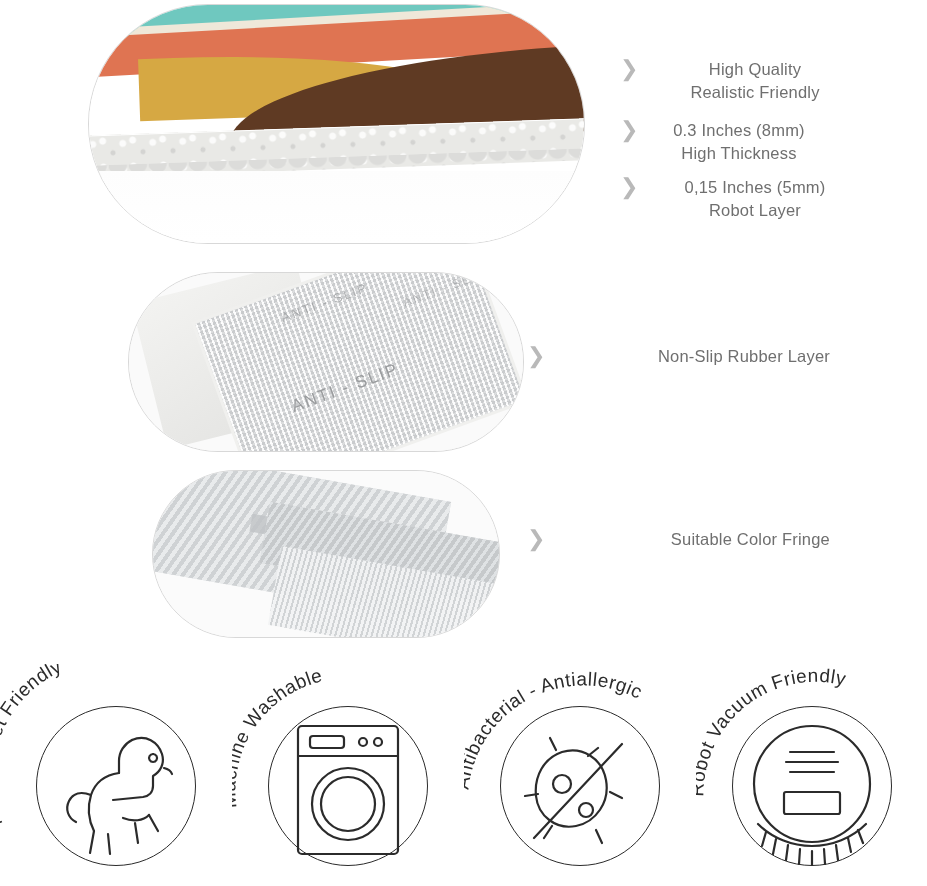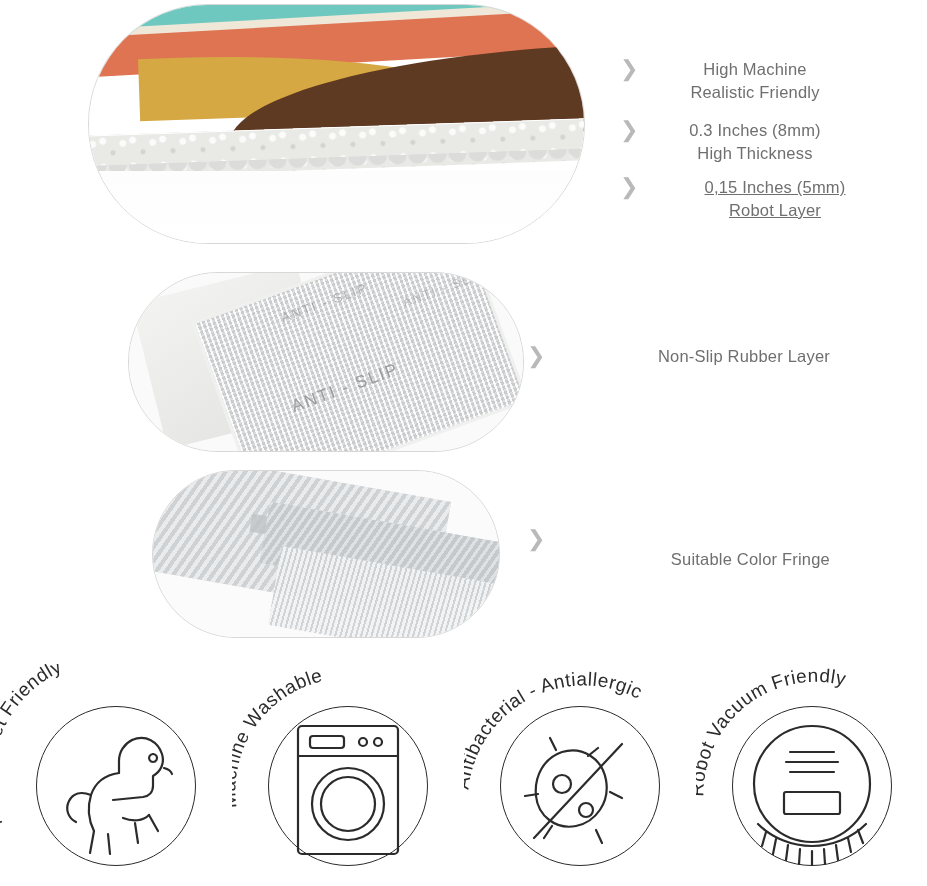--- a/index.html
+++ b/index.html
@@ -179,28 +179,28 @@
         <div class="nubs"></div>
         <div class="shadowfloor"></div>
       </div>
     </div>
 
     <span class="chev" style="left:620px; top:58px;">❯</span>
     <span class="chev" style="left:620px; top:119px;">❯</span>
     <span class="chev" style="left:620px; top:176px;">❯</span>
 
     <div class="caption" style="left:655px; top:58px; width:200px;">
-      <div>High Machine</div>
+      <div>High Quality</div>
       <div>Realistic Friendly</div>
     </div>
-    <div class="caption" style="left:655px; top:119px; width:200px;">
+    <div class="caption" style="left:639px; top:119px; width:200px;">
       <div>0.3 Inches (8mm)</div>
       <div>High Thickness</div>
     </div>
-    <div class="caption" style="left:670px; top:176px; width:210px;text-decoration:underline;">
+    <div class="caption" style="left:650px; top:176px; width:210px;">
       <div>0,15 Inches (5mm)</div>
       <div>Robot Layer</div>
     </div>
   </div>
 
   <div class="feature" id="block2">
     <div class="photo-pill">
       <div class="antislip-bg"></div>
       <div class="rug-flap"></div>
       <div class="mesh"></div>
@@ -214,21 +214,21 @@
 
   <div class="feature" id="block3">
     <div class="photo-pill">
       <div class="fringe-bg"></div>
       <div class="weave"></div>
       <div class="band"></div>
       <div class="weave2"></div>
       <div class="fringe"></div>
     </div>
     <span class="chev" style="left:527px; top:528px;">❯</span>
-    <div class="caption left" style="left:570px; top:548px; width:260px;">Suitable Color Fringe</div>
+    <div class="caption left" style="left:570px; top:528px; width:260px;">Suitable Color Fringe</div>
   </div>
 
   <div class="badges">
 
     <div class="badge" style="left:0px;">
       <div class="ring"></div>
       <svg class="arc-text" viewBox="0 0 232 222">
         <defs>
             <path id="arc1" d="M 6 166 A 112 112 0 0 1 212 60" fill="none"></path>
           </defs>

